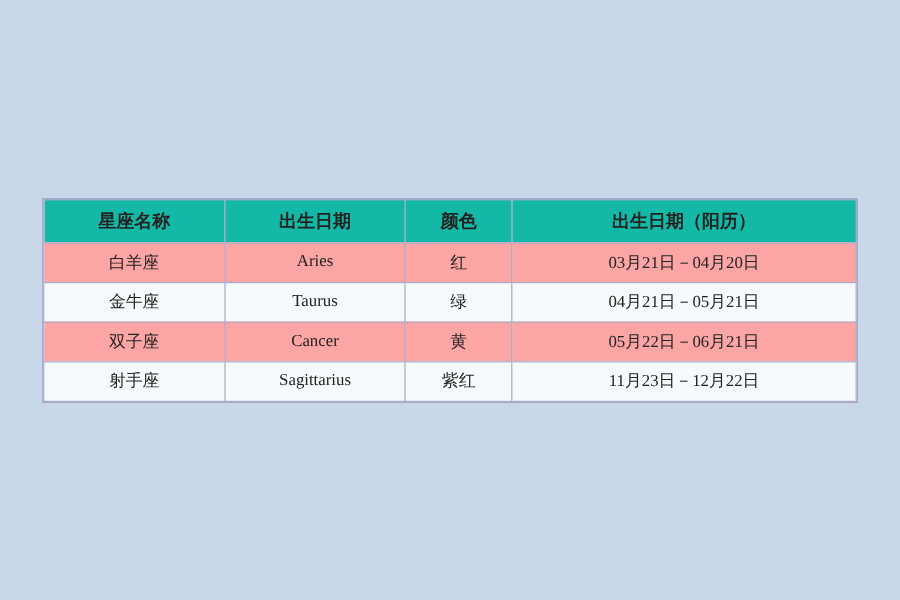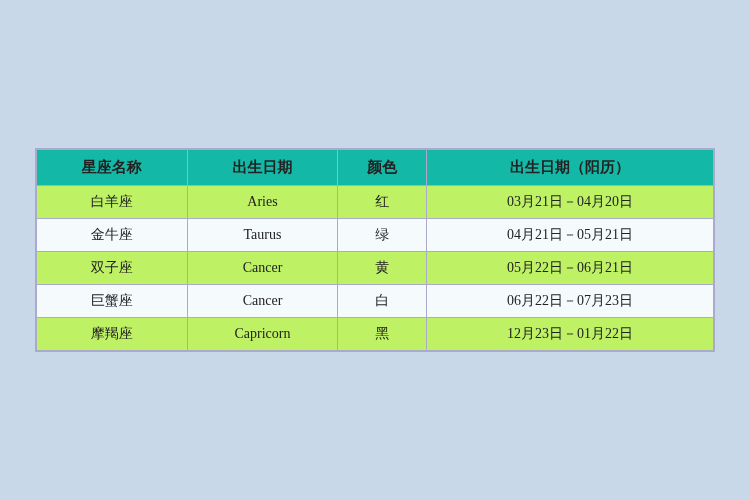--- a/index.html
+++ b/index.html
@@ -29,21 +29,21 @@
       font-weight: bold;
       font-size: 15px;
       color: #222;
     }
     tbody tr td {
       border: 1px solid #aac;
       padding: 7px 6px;
       text-align: center;
       font-size: 14px;
       color: #222;
-      background: #bef264;
+      background: #fca5a5;
     }
     tbody tr:nth-child(even) td {
       background: #f5fafd;
     }
   </style>
 </head>
 <body>
 
 <div class="table-wrapper">
   <table>
@@ -68,26 +68,20 @@
           <td>绿</td>
           <td>04月21日－05月21日</td>
         </tr>
         <tr>
           <td>双子座</td>
           <td>Cancer</td>
           <td>黄</td>
           <td>05月22日－06月21日</td>
         </tr>
         <tr>
-          <td>巨蟹座</td>
-          <td>Cancer</td>
-          <td>白</td>
-          <td>06月22日－07月23日</td>
-        </tr>
-        <tr>
-          <td>摩羯座</td>
-          <td>Capricorn</td>
-          <td>黑</td>
-          <td>12月23日－01月22日</td>
+          <td>射手座</td>
+          <td>Sagittarius</td>
+          <td>紫红</td>
+          <td>11月23日－12月22日</td>
         </tr>
       </tbody>
   </table>
 </div>
 
 </body></html>

